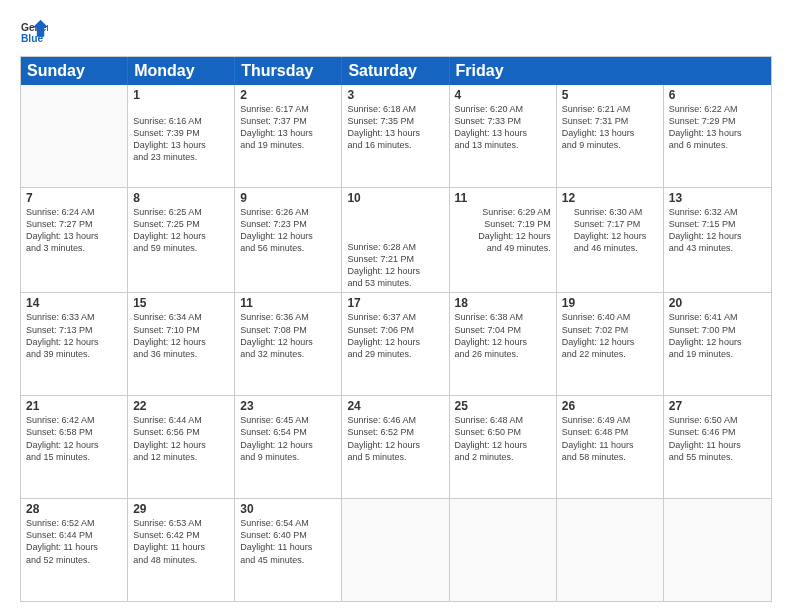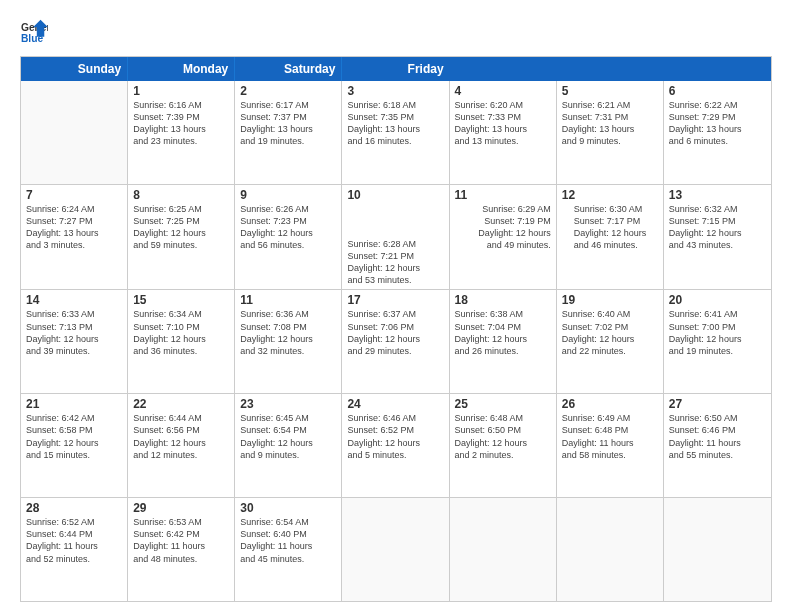--- a/index.html
+++ b/index.html
@@ -50,24 +50,24 @@
       flex-direction: column;
       border: 1px solid #ccc;
     }
     .cal-header-row {
       display: grid;
       grid-template-columns: repeat(7, 1fr);
       background: #1565c0;
     }
     .cal-header-cell {
       color: #fff;
-      font-size: 12px;
+      font-size: 16px;
       font-weight: bold;
       padding: 5px 6px;
-      text-align: right;
+      text-align: left;
       border-right: 1px solid #1976d2;
     }
     .cal-header-cell:last-child { border-right: none; }
     .cal-body {
       flex: 1;
       display: flex;
       flex-direction: column;
     }
     .cal-row {
       display: grid;
@@ -114,29 +114,30 @@
     <div class="title-block">
       <div class="month-title"></div>
       <div class="subtitle"></div>
     </div>
   </div>
 
   <div class="calendar">
     <div class="cal-header-row">
     <div class="cal-header-cell">Sunday</div>
         <div class="cal-header-cell">Monday</div>
+        <div class="cal-header-cell">Thursday</div>
         <div class="cal-header-cell">Saturday</div>
         <div class="cal-header-cell">Friday</div>
       </div>
     <div class="cal-body">
     <div class="cal-row">
           <div class="cal-cell empty"></div>
           <div class="cal-cell">
             <div class="day-num">1</div>
-            <div class="cell-info" style="white-space: pre-line;">Sunrise: 6:16 AM
+            <div class="cell-info" style="white-space: pre-line; margin-top: 12px;">Sunrise: 6:16 AM
 Sunset: 7:39 PM
 Daylight: 13 hours
 and 23 minutes.</div>
           </div>
           <div class="cal-cell">
             <div class="day-num">2</div>
             <div class="cell-info" style="white-space: pre-line;">Sunrise: 6:17 AM
 Sunset: 7:37 PM
 Daylight: 13 hours
 and 19 minutes.</div>

